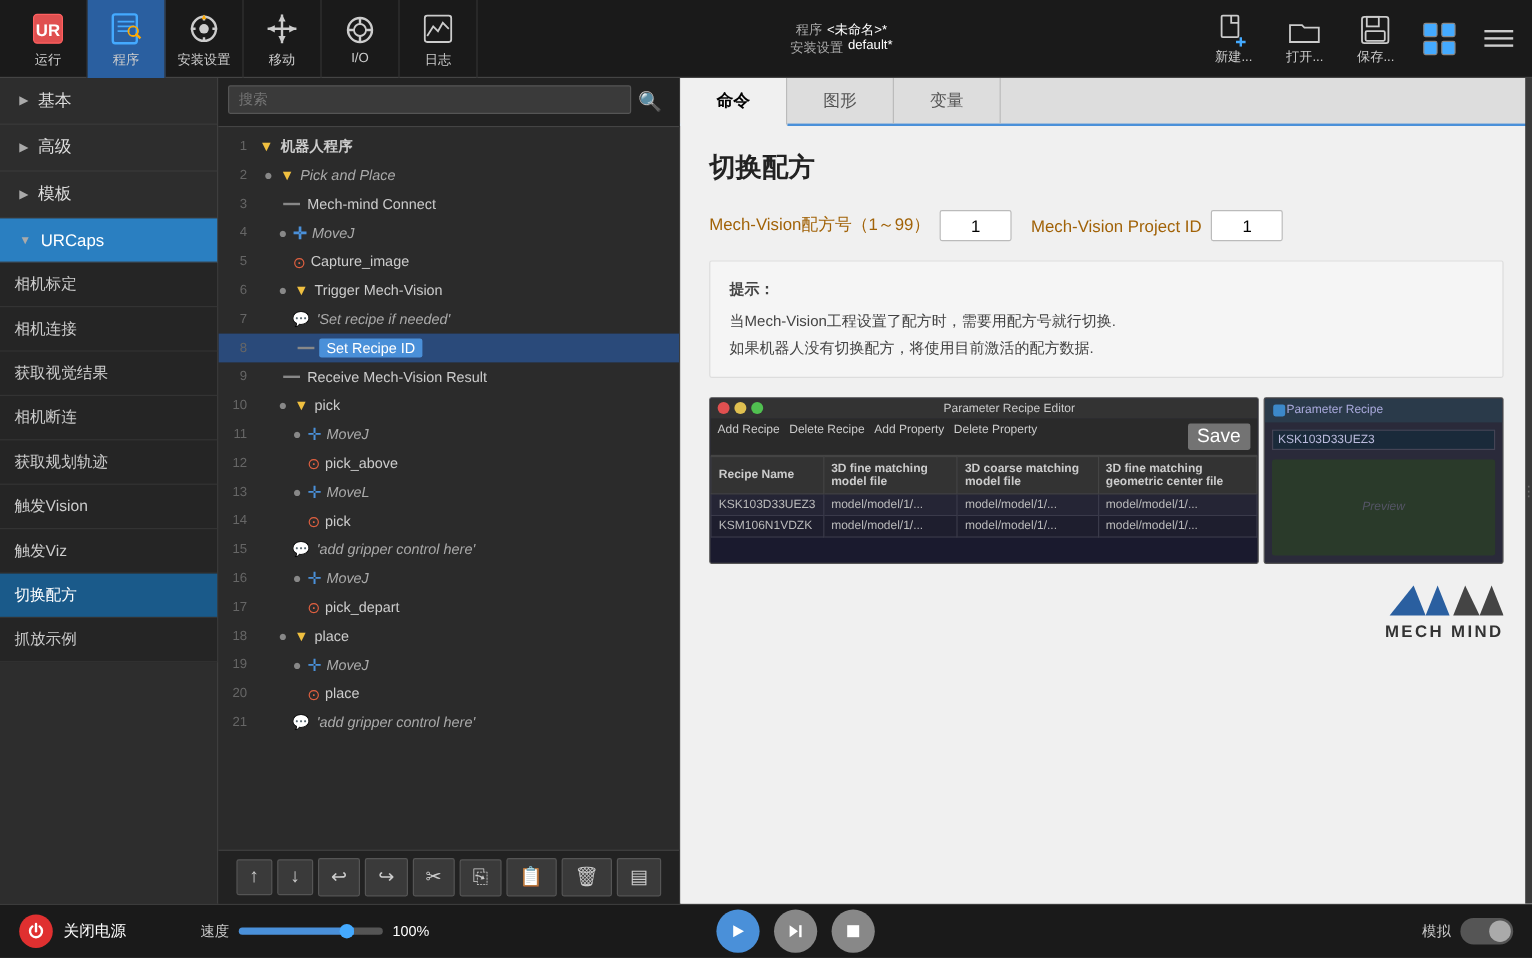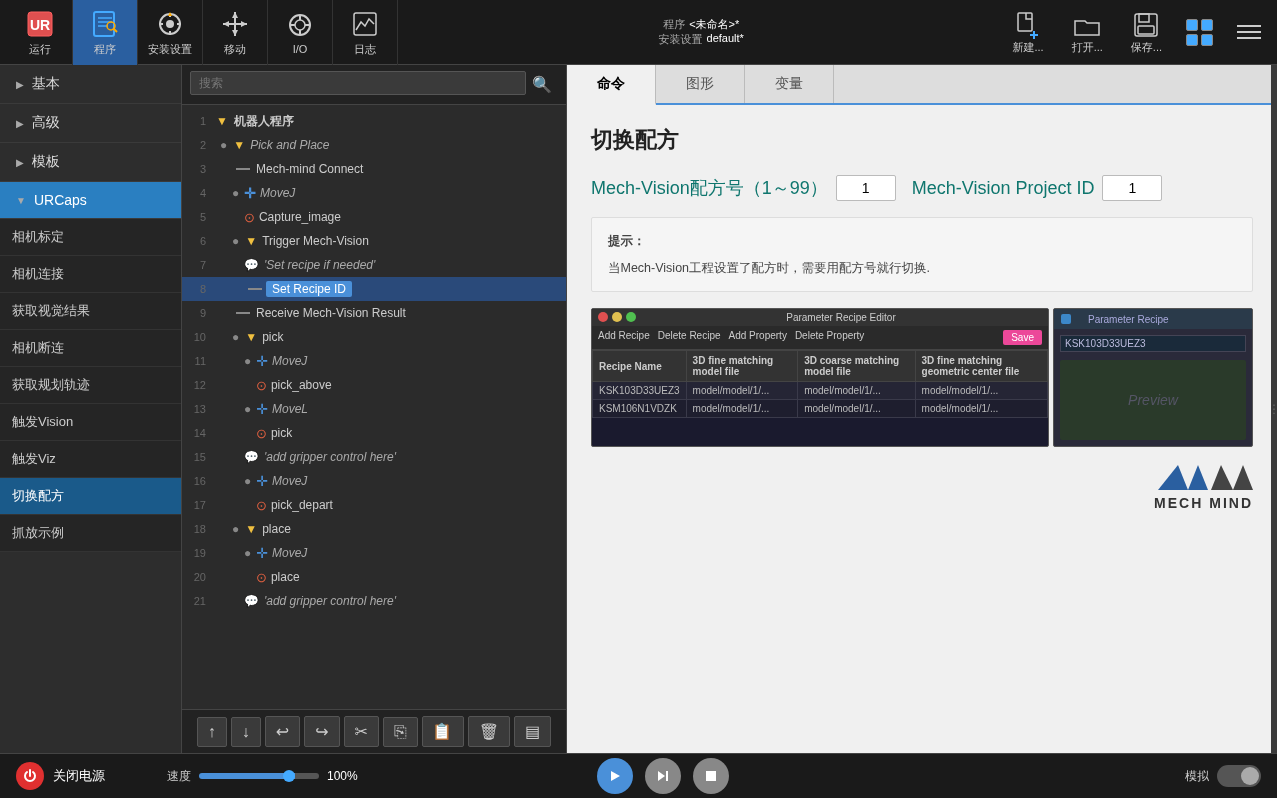--- a/index.html
+++ b/index.html
@@ -77,21 +77,21 @@
     .right-tab {
       padding: 10px 30px; cursor: pointer; font-size: 14px; color: #555;
       border-right: 1px solid #bbb;
     }
     .right-tab.active { background: #f0f0f0; color: #000; border-bottom: 2px solid #f0f0f0; margin-bottom: -2px; font-weight: bold; }
 
     .right-content { flex: 1; padding: 20px 24px; background: #f0f0f0; overflow-y: auto; }
     .section-title { font-size: 22px; font-weight: bold; color: #222; margin-bottom: 20px; }
 
     .form-row { display: flex; align-items: center; margin-bottom: 16px; gap: 16px; flex-wrap: wrap; }
-    .form-label { color: #0f766e; font-size: 18px; }
+    .form-label { color: #a16207; font-size: 14px; }
     .form-input {
       border: 1px solid #bbb; background: #fff; padding: 4px 8px;
       font-size: 14px; width: 60px; text-align: center; outline: none;
       border-radius: 2px;
     }
     .form-group { display: flex; align-items: center; gap: 8px; }
 
     .hint-box { background: #f5f5f5; border: 1px solid #ddd; padding: 12px 16px; margin-bottom: 16px; color: #444; font-size: 12.5px; line-height: 1.8; border-radius: 2px; }
     .hint-title { font-weight: bold; margin-bottom: 4px; }
 
@@ -117,23 +117,23 @@
     .ss-titlebar-title { flex: 1; text-align: center; }
 
     .ss-toolbar { background: #2a2a2a; padding: 4px 6px; display: flex; gap: 8px; font-size: 10px; color: #ccc; border-bottom: 1px solid #444; }
     .ss-toolbar span { cursor: pointer; }
 
     .ss-table { width: 100%; border-collapse: collapse; font-size: 10px; }
     .ss-table th { background: #333; color: #ccc; padding: 4px 6px; border: 1px solid #444; text-align: left; }
     .ss-table td { background: #252535; color: #bbb; padding: 3px 6px; border: 1px solid #3a3a4a; }
     .ss-table tr:nth-child(even) td { background: #1e1e2e; }
 
-    .ss-save-btn { background: #ec4899; color: #fff; border: none; padding: 2px 8px; font-size: 10px; cursor: pointer; border-radius: 2px; margin-left: auto; text-align: center; }
-
-    .ss-side-titlebar { background: #2a3a4a; padding: 4px 6px; display: flex; align-items: center; gap: 16px; font-size: 10px; color: #aad; }
+    .ss-save-btn { background: #737373; color: #fff; border: none; padding: 2px 8px; font-size: 16px; cursor: pointer; border-radius: 2px; margin-left: auto; text-align: center; }
+
+    .ss-side-titlebar { background: #2a3a4a; padding: 4px 6px; display: flex; align-items: center; gap: 0; font-size: 10px; color: #aad; }
     .ss-side-body { padding: 6px; font-size: 10px; color: #bbc; }
     .ss-side-input { background: #1a2a3a; border: 1px solid #445; color: #bbd; padding: 2px 4px; width: 100%; margin-bottom: 4px; font-size: 10px; }
     .ss-side-preview { width: 100%; height: 80px; background: #2a3a2a; margin-top: 4px; border-radius: 2px; display: flex; align-items: center; justify-content: center; }
 
     .mech-mind-logo { display: flex; flex-direction: column; align-items: flex-end; margin-top: 8px; }
     .logo-graphic { display: flex; align-items: flex-end; gap: 2px; }
     .logo-text { font-size: 14px; font-weight: bold; color: #333; letter-spacing: 2px; }
 
     
     .bottom-bar {
@@ -566,20 +566,21 @@
         </div>
         <div class="form-group">
           <span class="form-label">Mech-Vision Project ID</span>
           <input class="form-input" type="text" value="1" style="">
         </div>
       </div>
 
       <div class="hint-box">
         <div class="hint-title">提示：</div>
         <div>当Mech-Vision工程设置了配方时，需要用配方号就行切换.</div>
+        <div>如果机器人没有切换配方，将使用目前激活的配方数据.</div>
       </div>
 
       <div class="screenshot-container">
 
         <div class="screenshot-main">
           <div class="ss-titlebar">
             <div class="ss-titlebar-btn red"></div>
             <div class="ss-titlebar-btn yellow"></div>
             <div class="ss-titlebar-btn green"></div>
             <span class="ss-titlebar-title">Parameter Recipe Editor</span>
@@ -620,21 +621,21 @@
         <div class="screenshot-side">
           <div class="ss-side-titlebar">
             <svg width="12" height="12" viewBox="0 0 12 12">
               <rect x="1" y="1" width="10" height="10" rx="2" fill="#4af" opacity="0.7"></rect>
             </svg>
             <span>Parameter Recipe</span>
           </div>
           <div class="ss-side-body">
             <input class="ss-side-input" type="text" value="KSK103D33UEZ3" style="">
             <div class="ss-side-preview">
-              <span style="color:#556; font-size:14px;font-style:italic;">Preview</span>
+              <span style="color:#556; font-size:10px;font-style:italic;">Preview</span>
             </div>
           </div>
         </div>
       </div>
 
       <div class="mech-mind-logo">
         <div class="logo-graphic">
           <svg width="100" height="40" viewBox="0 0 100 40">
 
             <polygon points="5,35 25,10 35,35" fill="#2a5fa0"></polygon>

